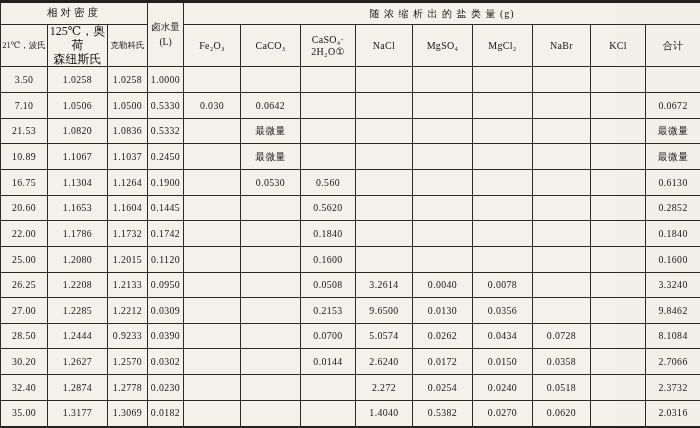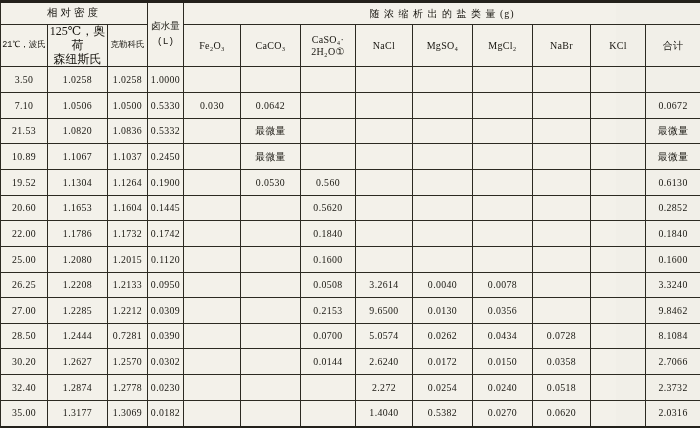--- a/index.html
+++ b/index.html
@@ -31,22 +31,22 @@
     overflow:hidden;
     white-space:pre-line;
     font-weight:normal;
     line-height:1.15;
   }
   
   .h1{height:21px;font-size:10.5px;letter-spacing:3px;}
   .h1.salts{letter-spacing:1px;font-size:10px;}
   .h2{height:33px;font-size:10px;}
   .h2.small{font-size:12px;white-space:pre-line;text-align:center;}
-  .h2.nowrap{white-space:nowrap;font-size:8.5px;font-family:Liberation Mono, monospace;}
-  .brine{font-size:9.5px;line-height:1.5;font-family:Liberation Mono, monospace;}
+  .h2.nowrap{white-space:nowrap;font-size:8.5px;}
+  .brine{font-size:9.5px;line-height:1.5;}
   .formula{font-size:10px;letter-spacing:0.3px;}
   
   .dr td{height:19.6px;font-size:9.8px;letter-spacing:0.4px;}
   
   .sum-top td{border-top:2.5px solid #23211b;}
   .lbl-left{font-size:10px;line-height:1.9;letter-spacing:1px;}
   .subbox{padding:0;}
   .subbox .sl{display:flex;align-items:center;justify-content:center;font-size:9px;box-sizing:border-box;}
   .subbox .sl.b{border-bottom:1px solid #2c2a22;}
   .stack{display:flex;flex-direction:column;}
@@ -152,21 +152,21 @@
           <td>最微量</td>
           <td></td>
           <td></td>
           <td></td>
           <td></td>
           <td></td>
           <td></td>
           <td>最微量</td>
         </tr>
         <tr class="dr">
-          <td>19.52</td>
+          <td>16.75</td>
           <td>1.1304</td>
           <td>1.1264</td>
           <td>0.1900</td>
           <td></td>
           <td>0.0530</td>
           <td>0.560</td>
           <td></td>
           <td></td>
           <td></td>
           <td></td>
@@ -244,21 +244,21 @@
           <td>9.6500</td>
           <td>0.0130</td>
           <td>0.0356</td>
           <td></td>
           <td></td>
           <td>9.8462</td>
         </tr>
         <tr class="dr">
           <td>28.50</td>
           <td>1.2444</td>
-          <td>0.7281</td>
+          <td>0.9233</td>
           <td>0.0390</td>
           <td></td>
           <td></td>
           <td>0.0700</td>
           <td>5.0574</td>
           <td>0.0262</td>
           <td>0.0434</td>
           <td>0.0728</td>
           <td></td>
           <td>8.1084</td>

